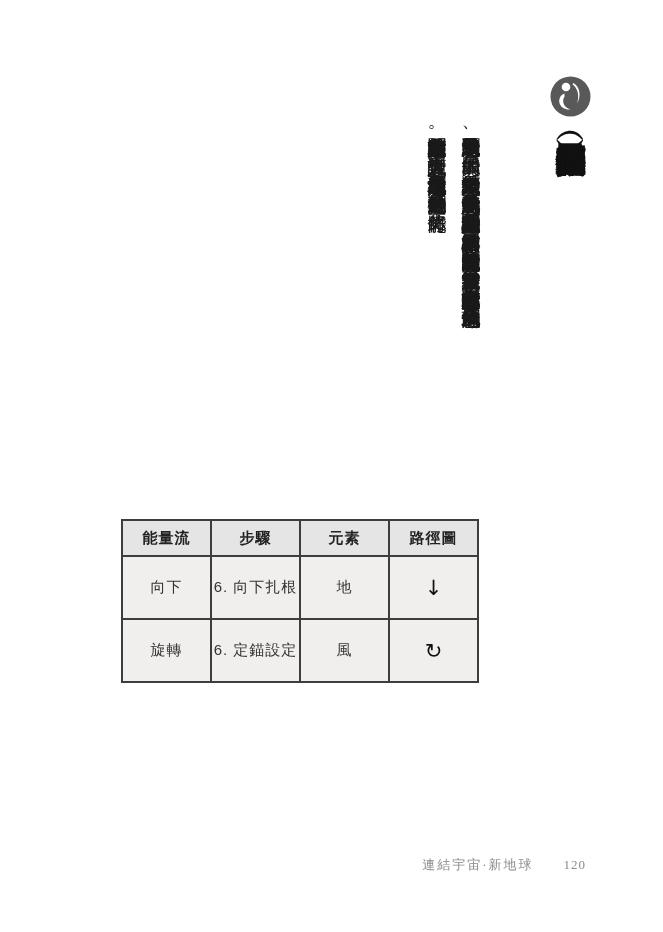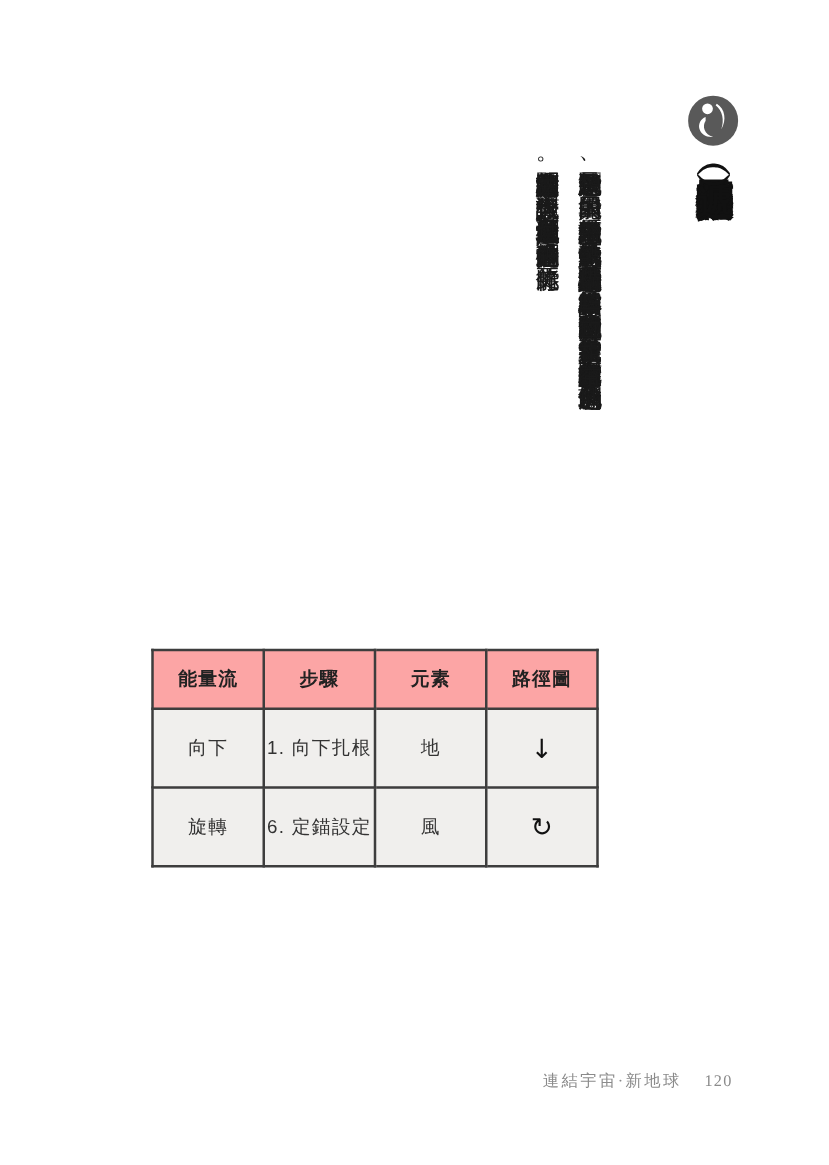--- a/index.html
+++ b/index.html
@@ -57,22 +57,22 @@
     font-family: "Liberation Sans", "DejaVu Sans", sans-serif;
     table-layout: fixed;
   }
   .codes-table th, .codes-table td {
     border: 2px solid #3d3d3d;
     width: 89px;
     text-align: center;
     vertical-align: middle;
   }
   .codes-table th {
-    background: #fca5a5;
-    height: 47px;
+    background: #e5e5e5;
+    height: 36px;
     font-size: 15px;
     font-weight: 600;
     color: #222222;
     letter-spacing: 1px;
   }
   .codes-table td {
     background: #f0efed;
     height: 63px;
     font-size: 15px;
     color: #333333;
@@ -87,21 +87,21 @@
   
   .page-footer {
     position: absolute;
     top: 856px;
     right: 77px;
     font-size: 13px;
     color: #8b8b8b;
     letter-spacing: 2px;
   }
   .page-footer .pagenum {
-    margin-left: 18px;
+    margin-left: 30px;
     letter-spacing: 1px;
   }
 </style>
 </head>
 <body>
 
 <div class="page">
 
   <div class="logo">
     <svg width="41" height="41" viewBox="0 0 41 41">
@@ -124,21 +124,21 @@
       <tr>
         <th>能量流</th>
         <th>步驟</th>
         <th>元素</th>
         <th>路徑圖</th>
       </tr>
     </thead>
     <tbody>
       <tr>
         <td>向下</td>
-        <td>1. 向下扎根</td>
+        <td>6. 向下扎根</td>
         <td>地</td>
         <td class="sym">↓</td>
       </tr>
       <tr>
         <td>旋轉</td>
         <td>6. 定錨設定</td>
         <td>風</td>
         <td class="sym">↻</td>
       </tr>
     </tbody>

